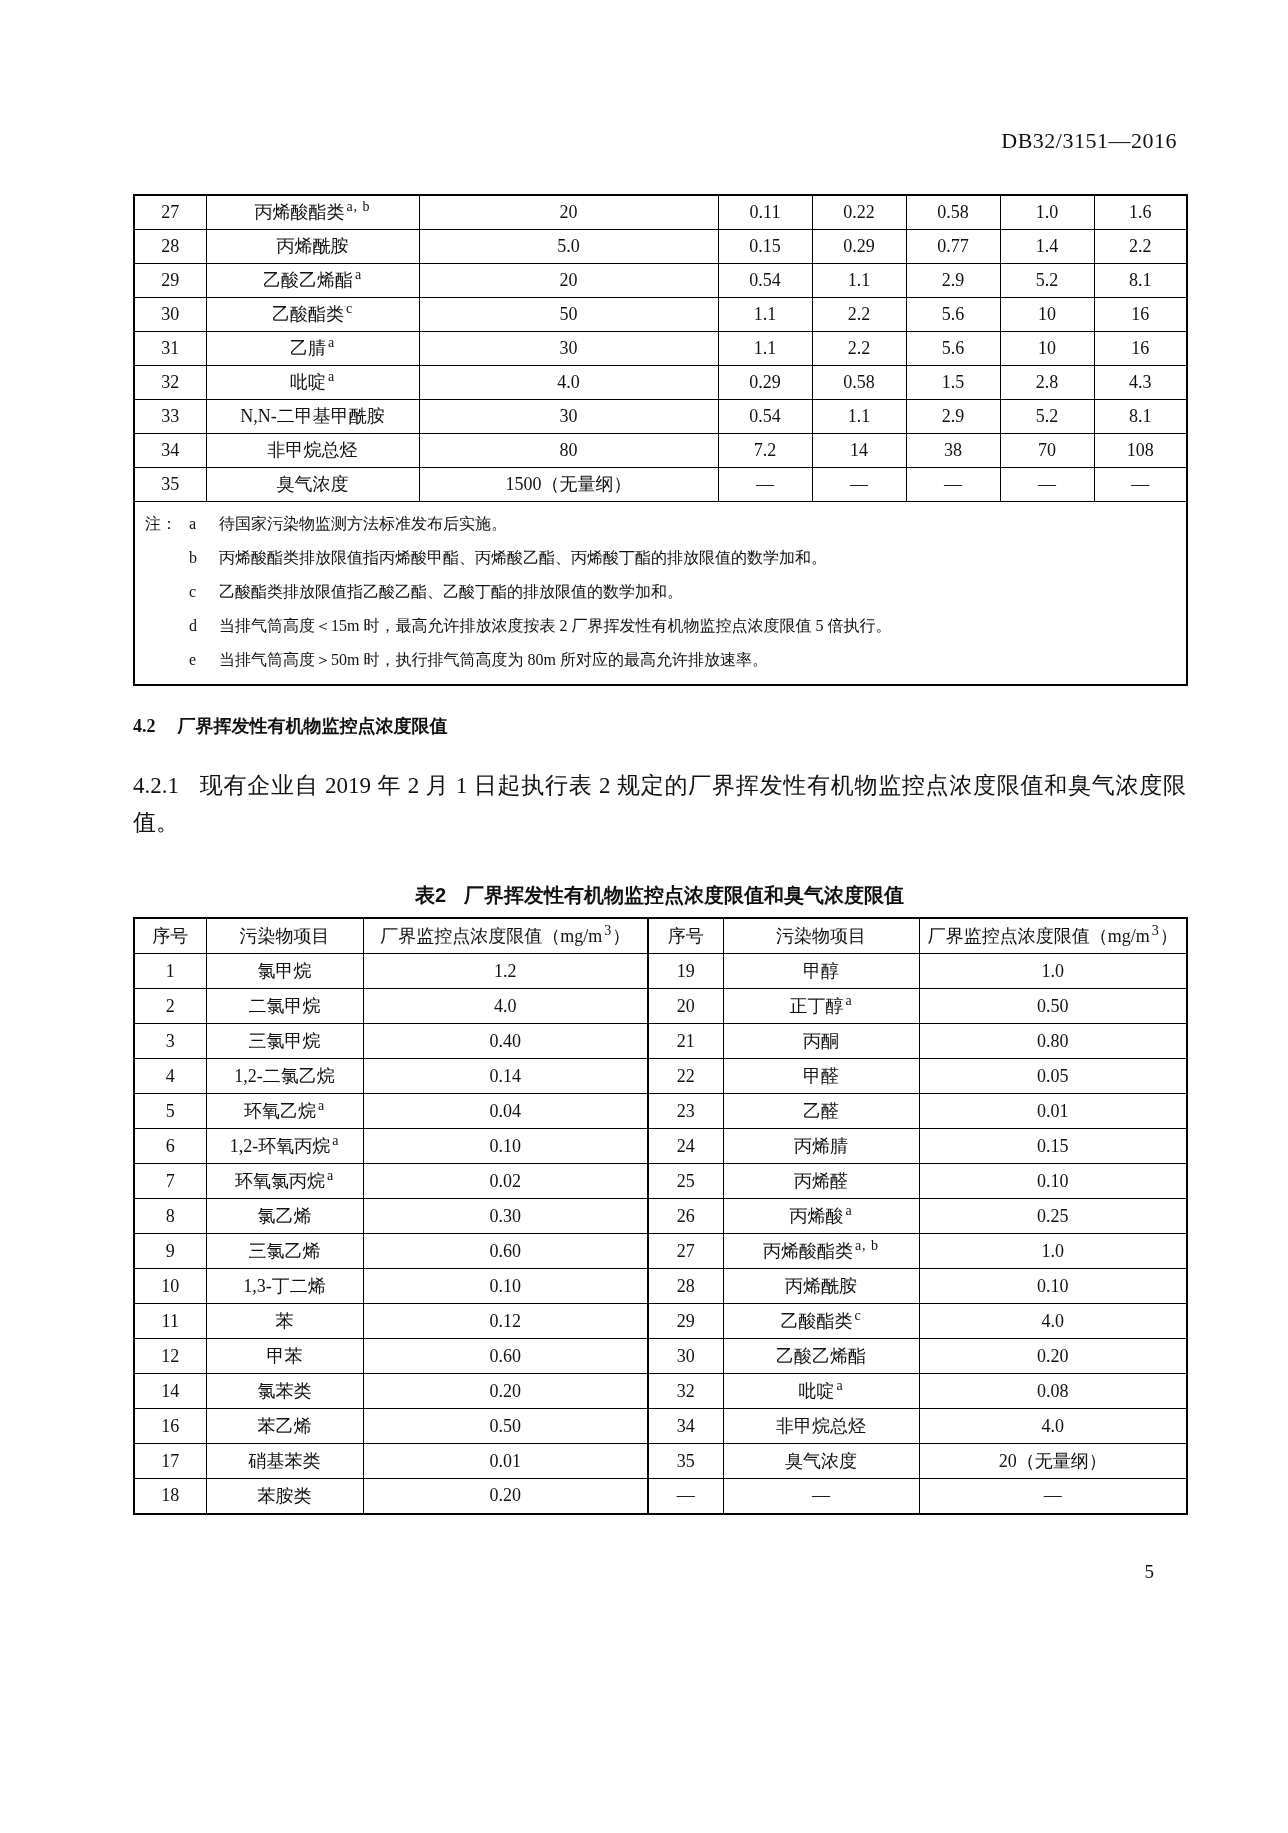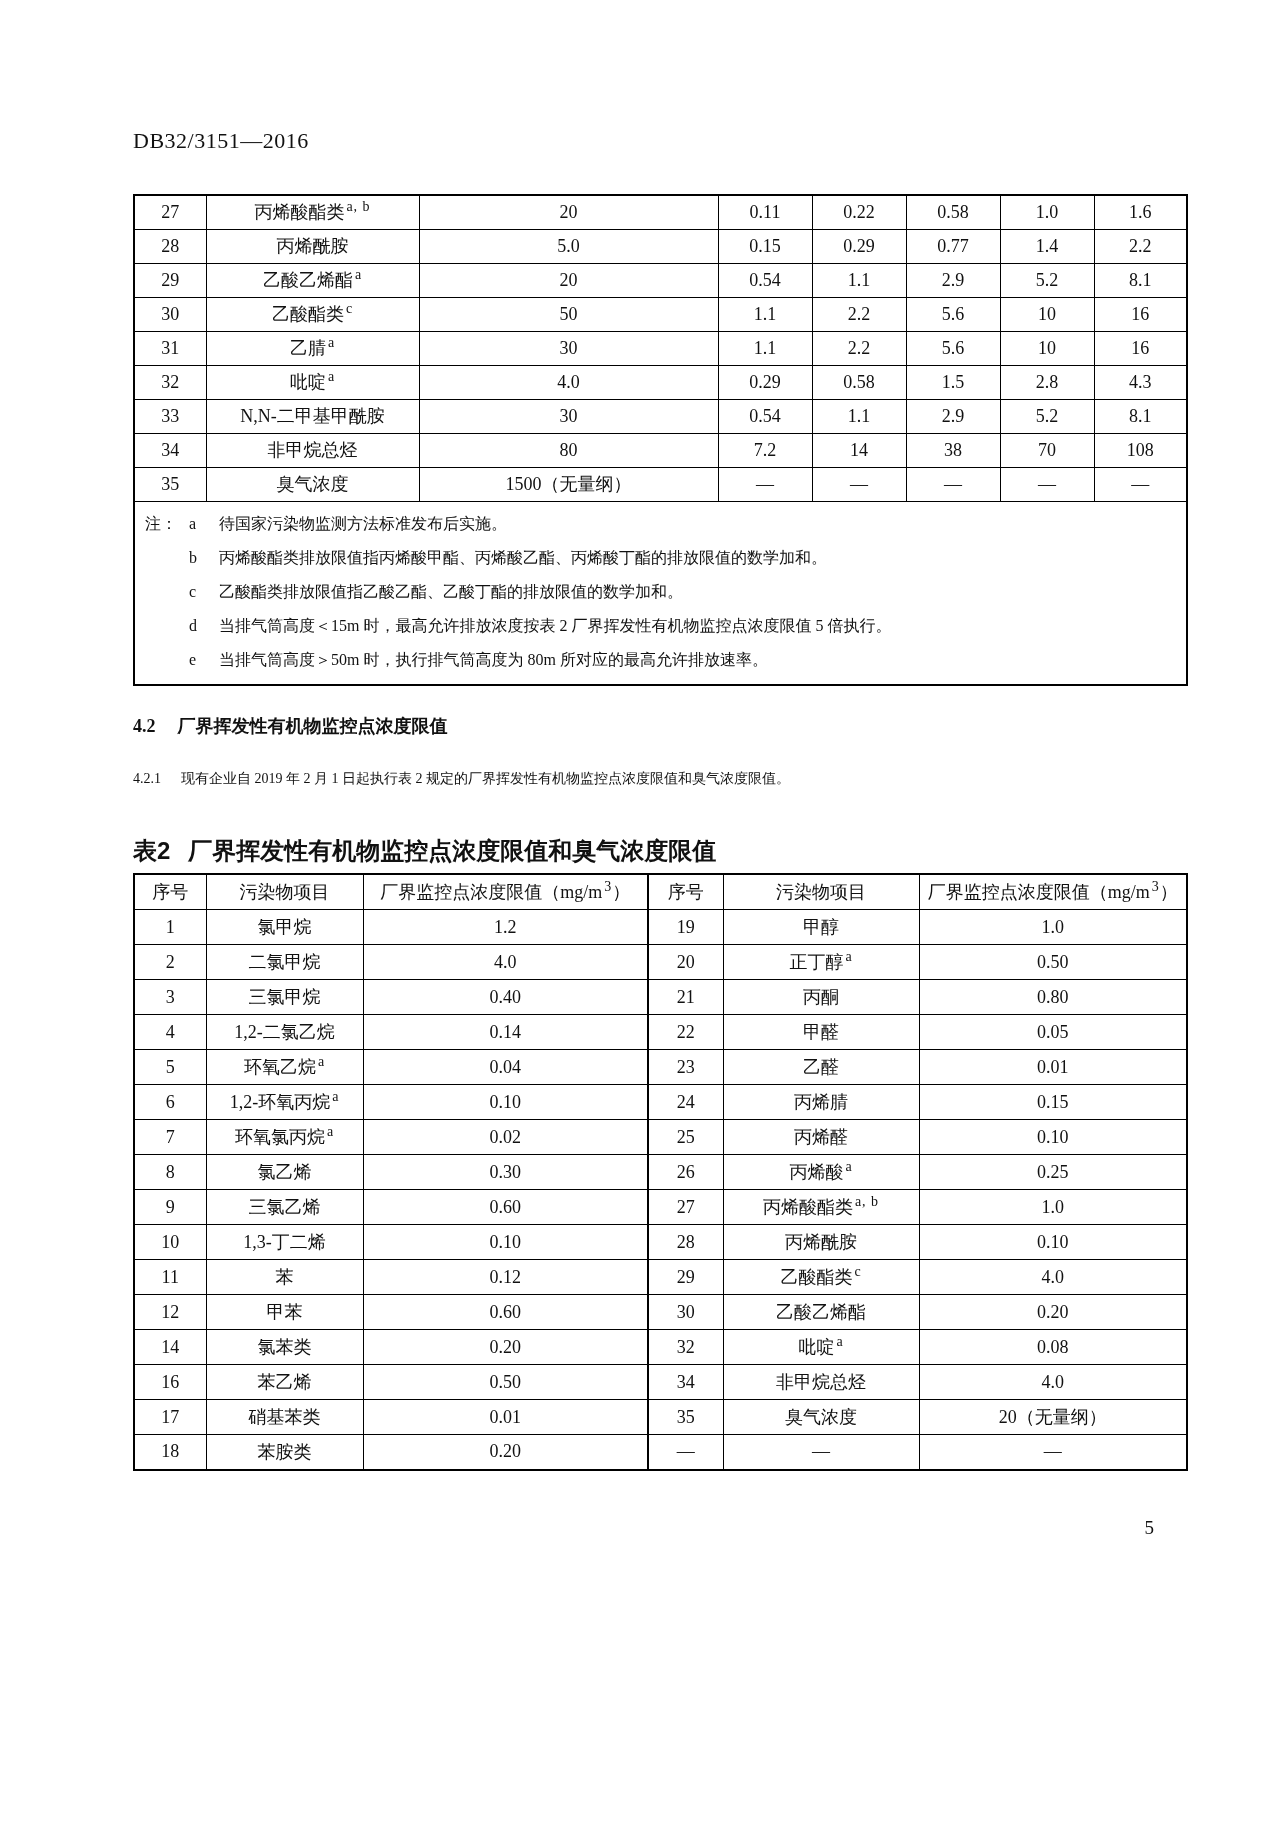--- a/index.html
+++ b/index.html
@@ -9,21 +9,21 @@
     width: 1288px;
     height: 1833px;
     margin: 0 auto;
     background: #ffffff;
     color: #111;
     font-family: "Liberation Serif", "DejaVu Serif", serif;
     padding: 128px 102px 0 133px;
     overflow: hidden;
   }
   .doc-header {
-    text-align: left;
+    text-align: right;
     font-size: 22px;
     line-height: 26px;
     letter-spacing: 0.5px;
     padding-right: 9px;
   }
 
   
   table { border-collapse: collapse; table-layout: fixed; width: 1053px; padding-left: 28px; }
   table, .t1, .t2 { border: 2px solid #000; }
   td, th {
@@ -61,32 +61,33 @@
   
   .sec-heading {
     margin-top: 26px;
     font-family: "Liberation Sans", "DejaVu Sans", sans-serif;
     font-weight: bold;
     font-size: 18px;
     line-height: 28px;
   }
   .sec-heading .no { margin-right: 22px; font-family: "Liberation Serif", "DejaVu Serif", serif; }
   .body-para {
-    margin-top: 20px;
-    font-size: 14px;
+    margin-top: 27px;
+    font-size: 23px;
     line-height: 37px;
     text-align: justify;
     width: 1053px;
   }
   .body-para .para-no { margin-right: 20px; }
   .t2-title {
     margin-top: 40px;
+    text-align: center;
     font-family: "Liberation Sans", "DejaVu Sans", sans-serif;
     font-weight: bold;
-    font-size: 24px;
+    font-size: 20px;
     line-height: 28px;
     width: 1053px;
   }
   .t2-title .lbl { margin-right: 18px; }
 
   .page-num {
     margin-top: 46px;
     text-align: right;
     padding-right: 32px;
     font-size: 19px;

